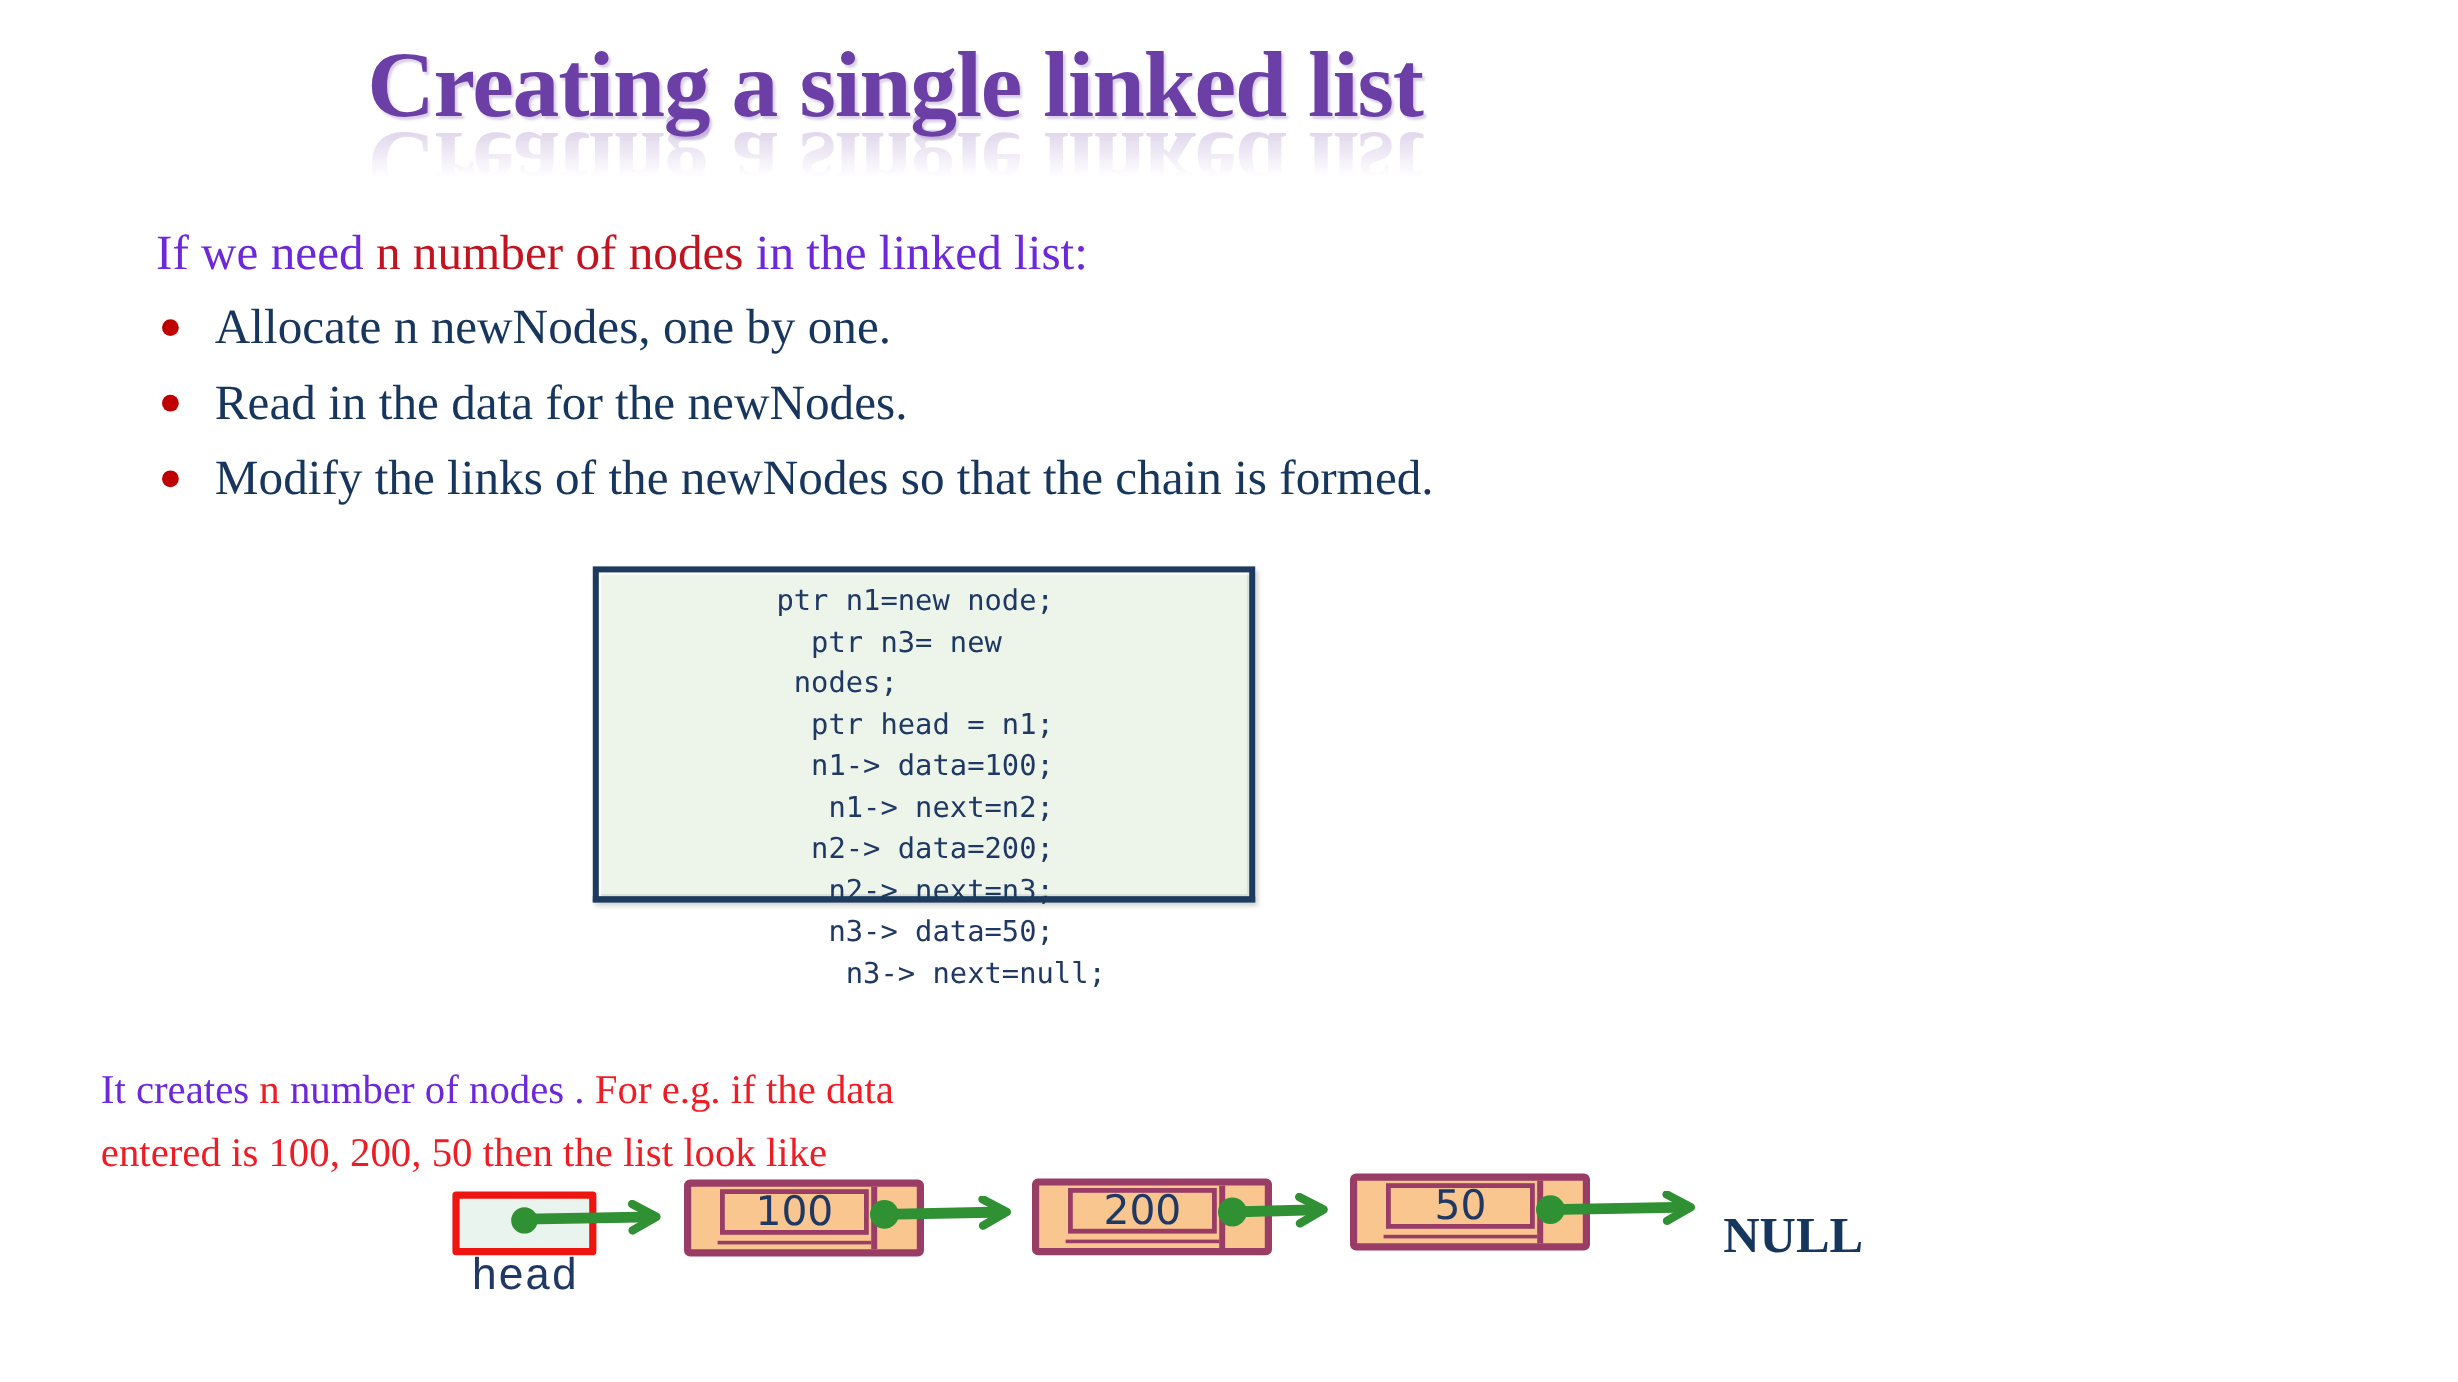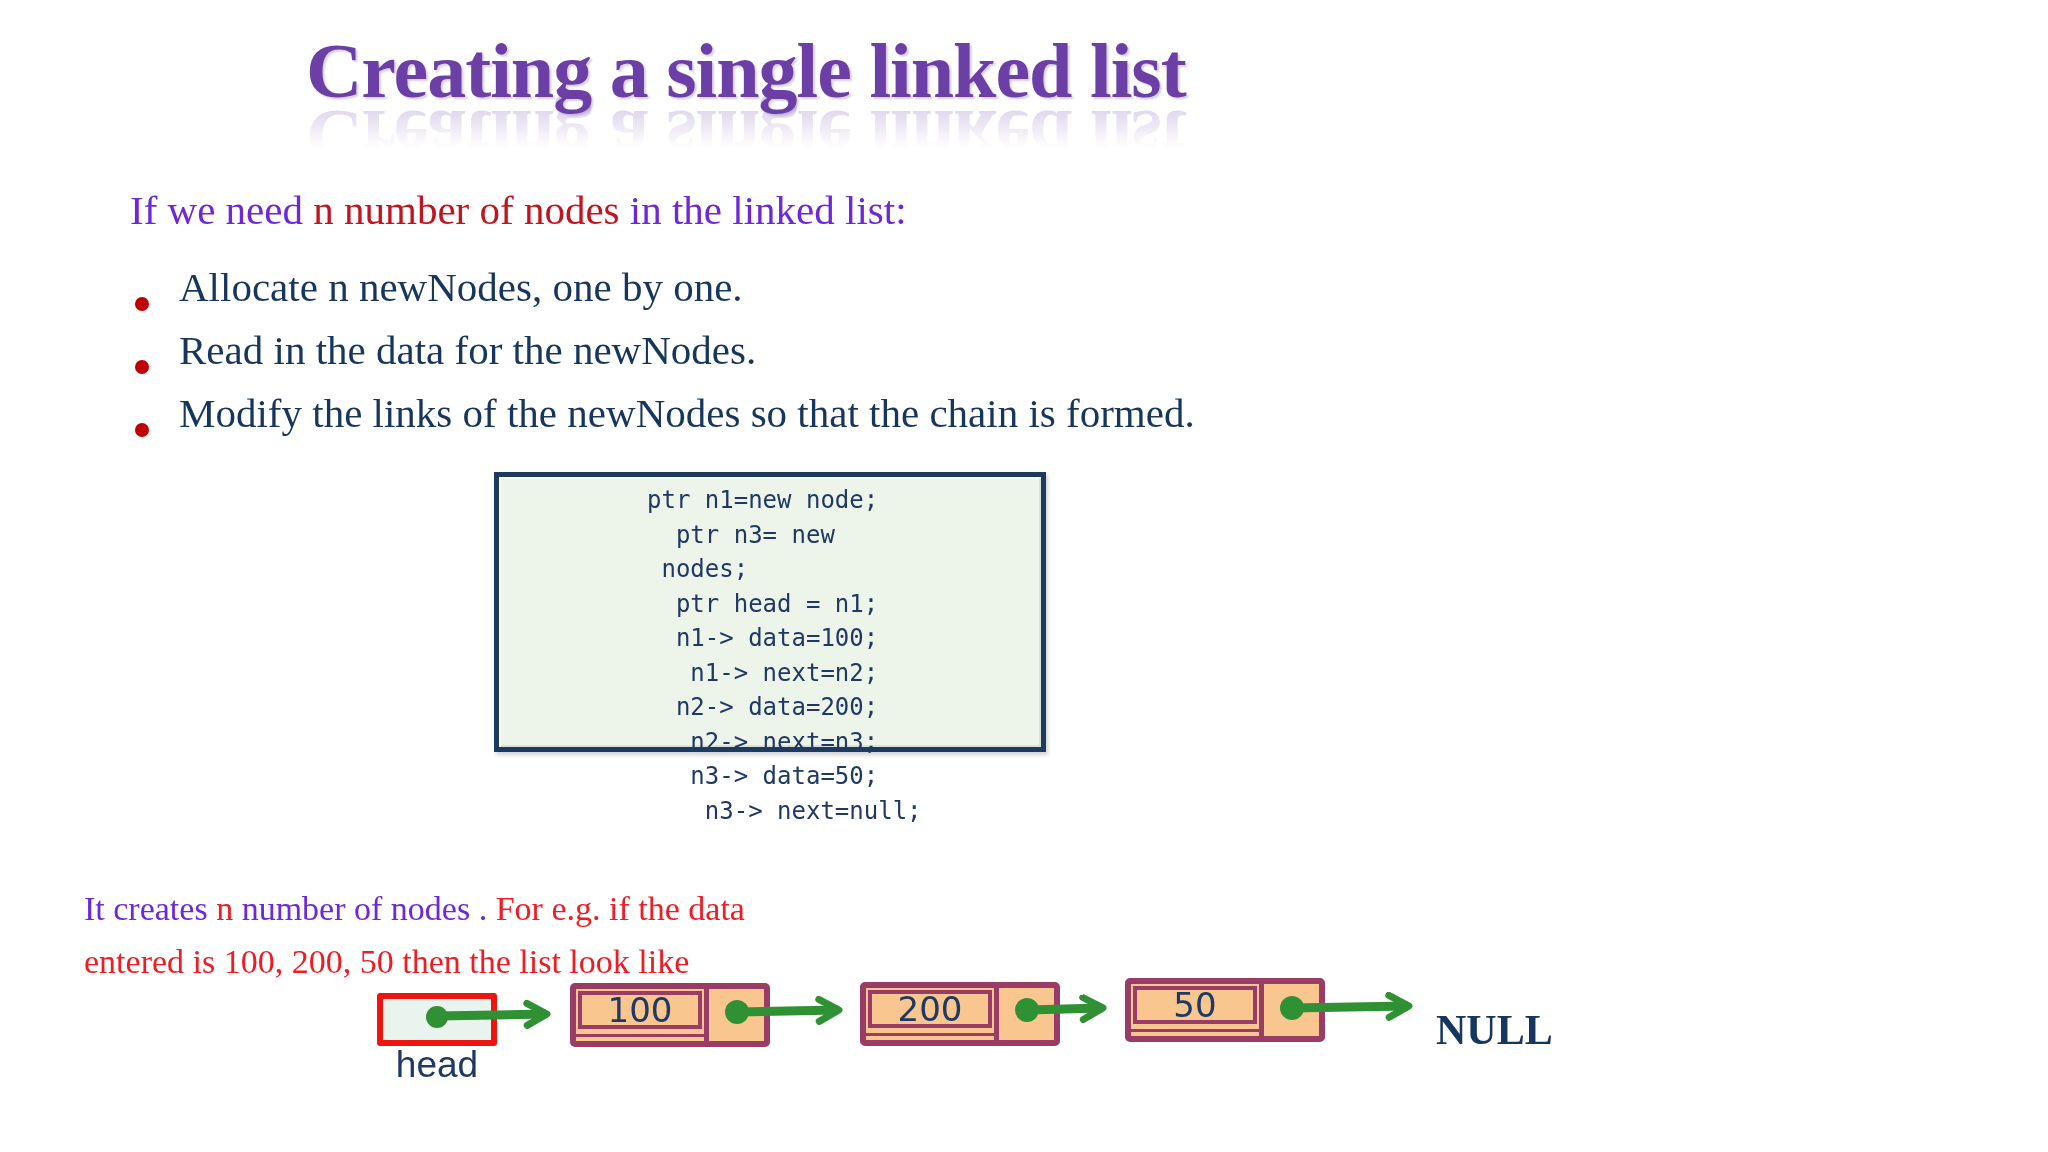--- a/index.html
+++ b/index.html
@@ -14,44 +14,44 @@
          transform:scaleY(-1);opacity:.38;margin-top:-24px;
          -webkit-mask-image:linear-gradient(to bottom,transparent 38%,rgba(0,0,0,.8) 100%);
          mask-image:linear-gradient(to bottom,transparent 38%,rgba(0,0,0,.8) 100%);}
 
   
   .intro{position:absolute;left:130px;top:186px;font-size:41px;color:#17365d;white-space:nowrap;}
   .red-dark{color:#c21320;}
   .navy{color:#6d28d9;}
   .red-bright{color:#ee1c24;}
   .bullets{position:absolute;left:135px;top:248px;}
-  .bullet-row{display:flex;align-items:flex-end;height:63px;}
+  .bullet-row{display:flex;align-items:flex-start;height:63px;}
   .bullet-dot{width:14px;height:14px;border-radius:50%;background:#c00000;margin:18px 30px 0 0;flex:0 0 auto;}
   .bullet-text{font-size:41px;color:#17365d;white-space:nowrap;}
 
   
   .code-box{position:absolute;left:494px;top:446px;width:552px;height:280px;
             background:#edf5eb;border:5px solid #1d3a5f;box-sizing:border-box;
             box-shadow:inset 2px 2px 0 rgba(255,255,255,.8), inset -2px -2px 0 rgba(0,0,0,.08), 2px 3px 4px rgba(0,0,0,.18);margin-top:26px;}
   .code-lines{position:absolute;left:148px;top:6px;z-index:1;
               font-family:"DejaVu Sans Mono","Liberation Mono",monospace;
               font-size:24px;line-height:34.5px;color:#1f3864;}
   .code-line{white-space:pre;}
   .code-bottom-border{position:absolute;left:-5px;right:-5px;bottom:-5px;height:5px;background:#1d3a5f;z-index:3;}
 
   
   .caption{position:absolute;left:84px;top:882px;font-size:34px;line-height:53px;white-space:nowrap;}
 
   
   .head-box{position:absolute;left:377px;top:993px;width:120px;height:53px;box-sizing:border-box;
             background:#e9f4ee;border:6px solid #ee1511;border-radius:3px;}
   .head-label{position:absolute;left:367px;top:1044px;width:140px;text-align:center;
-              font-family:Liberation Sans, sans-serif;font-size:37px;color:#1f3864;}
+              font-family:Liberation Mono, monospace;font-size:37px;color:#1f3864;}
   .node{position:absolute;width:200px;height:64px;box-sizing:border-box;background:#f9c68f;
-        border:6px solid #993c66;border-radius:5px;display:flex;}
+        border:6px solid #993c66;border-radius:5px;display:flex;padding-left:22px;}
   .node-data{position:relative;flex:0 0 128px;box-sizing:border-box;}
   .node-data-cell{position:absolute;left:2px;right:2px;top:2px;height:38px;box-sizing:border-box;
                   border:4px solid #993c66;background:#f9c68f;
                   display:flex;align-items:center;justify-content:center;}
   .node-value{font-family:"DejaVu Sans",sans-serif;font-size:34px;color:#1f3864;line-height:30px;}
   .node-underline{position:absolute;left:0;right:0;bottom:4px;height:3px;background:#993c66;}
   .node-divider{flex:0 0 5px;background:#993c66;}
   .node-ptr{flex:1 1 auto;position:relative;}
   .null-label{position:absolute;left:1436px;top:1006px;font-size:42px;font-weight:bold;color:#17365d;
               font-family:"Liberation Serif",serif;}

